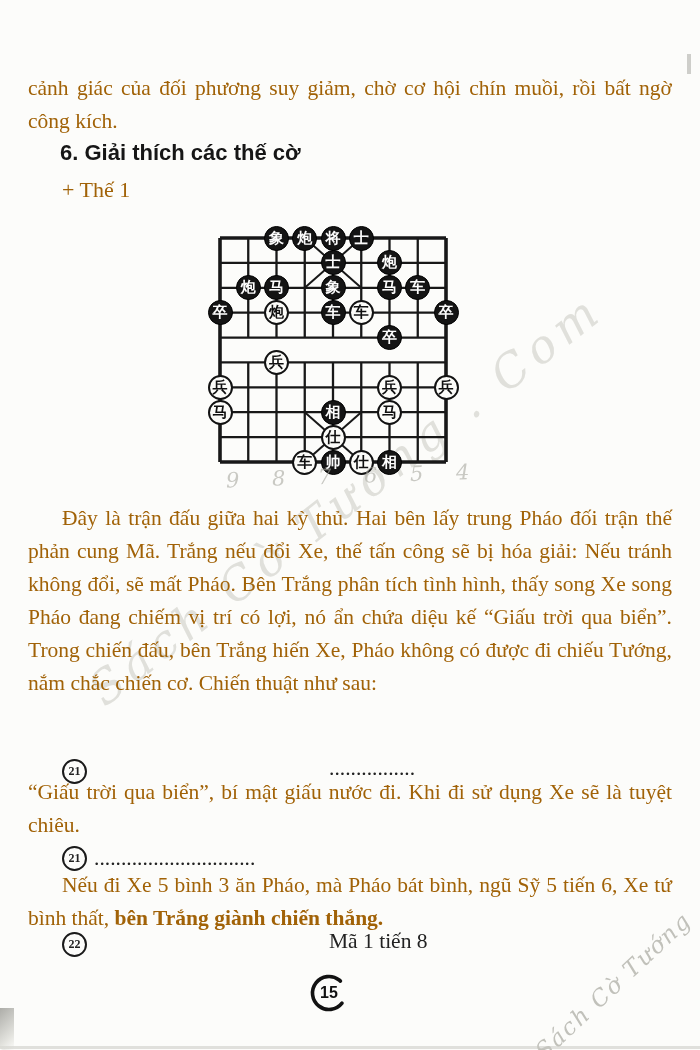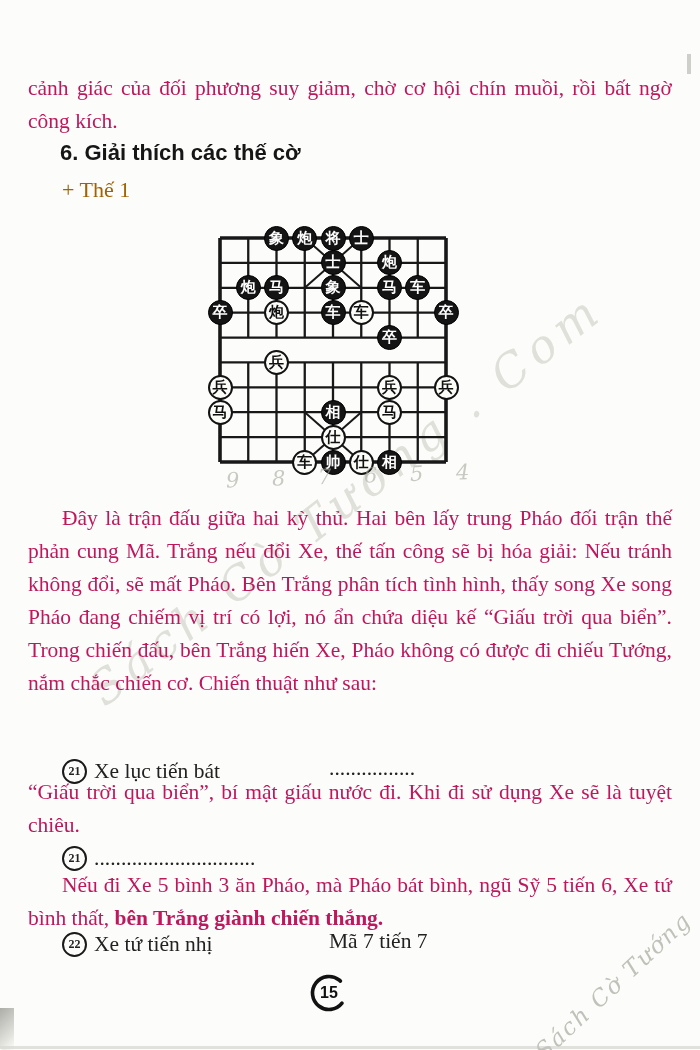--- a/index.html
+++ b/index.html
@@ -9,21 +9,21 @@
     background:#fcfcfa;
     overflow:hidden;
     font-family:"Liberation Serif", serif;
     color:#1f1f1f;
   }
   .para{
     position:absolute;
     left:28px;width:644px;
     font-size:21.5px;line-height:33px;
     text-align:justify;
-    color:#be185d;
+    color:#a16207;
   }
   .indent{text-indent:34px;}
   .heading{
     position:absolute;left:60px;
     font-family:"Liberation Sans", sans-serif;
     font-weight:bold;font-size:22px;color:#161616;
   }
   .subline{
     position:absolute;left:62px;
     font-size:22px;color:#a16207;
@@ -173,44 +173,42 @@
         </div>
     </div>
 
     <div id="hand-digits">9 8 7 6 5 4</div>
 
     <div class="para indent" style="top:502px;">Đây là trận đấu giữa hai kỳ thủ. Hai bên lấy trung Pháo đối trận thế phản cung Mã. Trắng nếu đổi Xe, thế tấn công sẽ bị hóa giải: Nếu tránh không đổi, sẽ mất Pháo. Bên Trắng phân tích tình hình, thấy song Xe song Pháo đang chiếm vị trí có lợi, nó ẩn chứa diệu kế “Giấu trời qua biển”. Trong chiến đấu, bên Trắng hiến Xe, Pháo không có được đi chiếu Tướng, nắm chắc chiến cơ. Chiến thuật như sau:</div>
 
     <div class="move-line" style="top:756px;">
       <span class="move-left">
         <span class="circnum">21</span>
-        <span>Xe lục tiến bát</span>
       </span>
       <span class="move-right">................</span>
     </div>
 
     <div class="para" style="top:776px;">“Giấu trời qua biển”, bí mật giấu nước đi. Khi đi sử dụng Xe sẽ là tuyệt chiêu.</div>
 
     <div class="move-line" style="top:843px;">
       <span class="move-left">
         <span class="circnum">21</span>
         <span>..............................</span>
       </span>
     </div>
 
     <div class="para indent" style="top:869px;">
       <span>Nếu đi Xe 5 bình 3 ăn Pháo, mà Pháo bát bình, ngũ Sỹ 5 tiến 6, Xe tứ bình thất, </span><span class="bold">bên Trắng giành chiến thắng.</span>
     </div>
 
     <div class="move-line" style="top:929px;">
       <span class="move-left">
         <span class="circnum">22</span>
-        <span>Xe tứ tiến nhị</span>
       </span>
-      <span class="move-right">Mã 7 tiến 7</span>
+      <span class="move-right">Mã 1 tiến 8</span>
     </div>
 
     <div id="page-num">
       <svg width="44" height="44">
         <circle cx="22" cy="22" r="16.5" fill="none" stroke="#121212" stroke-width="3.6" stroke-dasharray="79 25" stroke-linecap="round" transform="rotate(38 22 22)"></circle>
       </svg>
       <div class="num">15</div>
     </div>
 
   </div>

